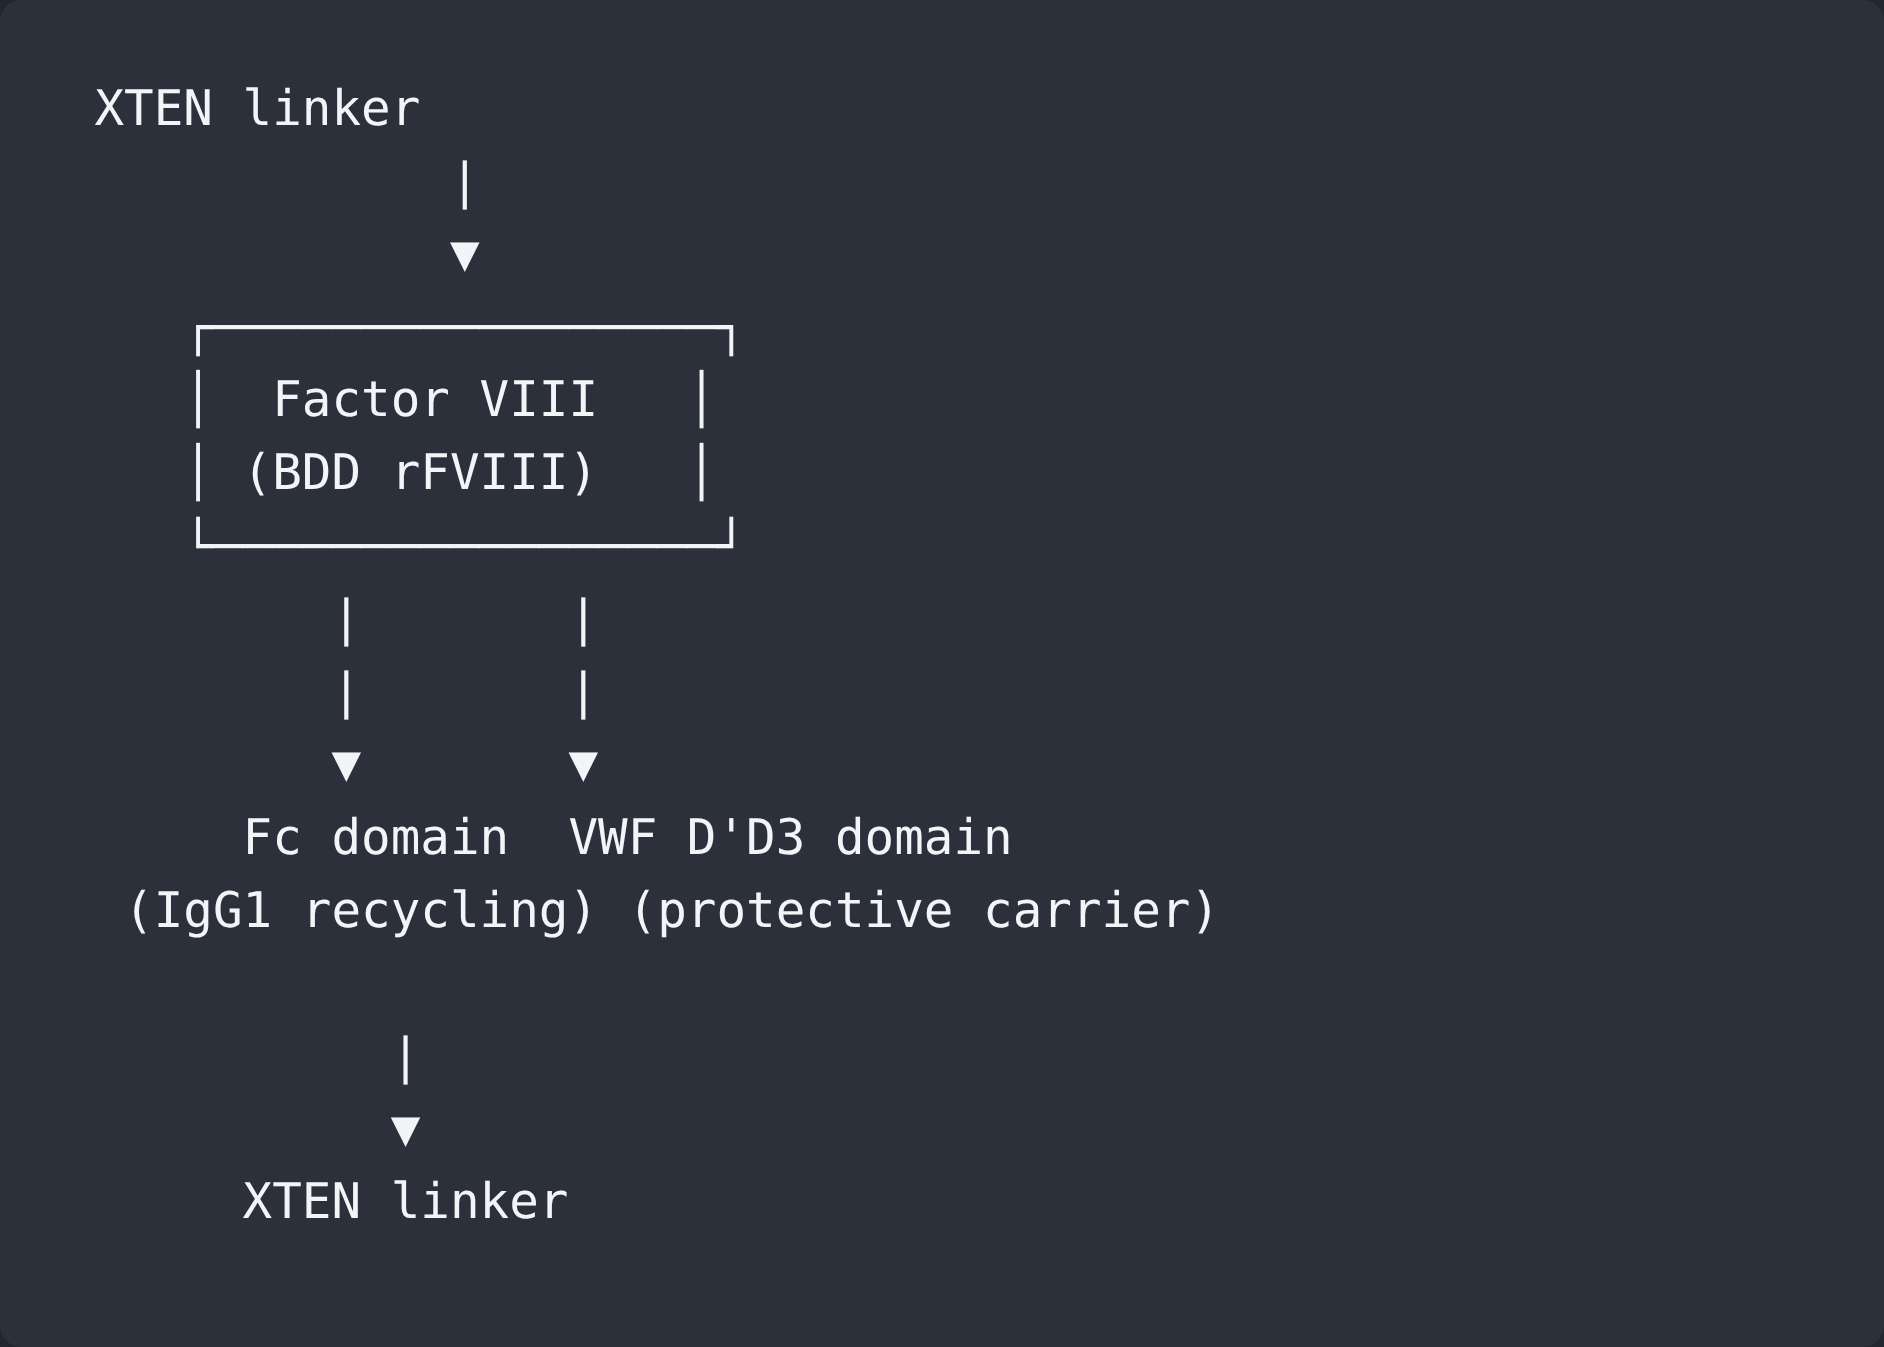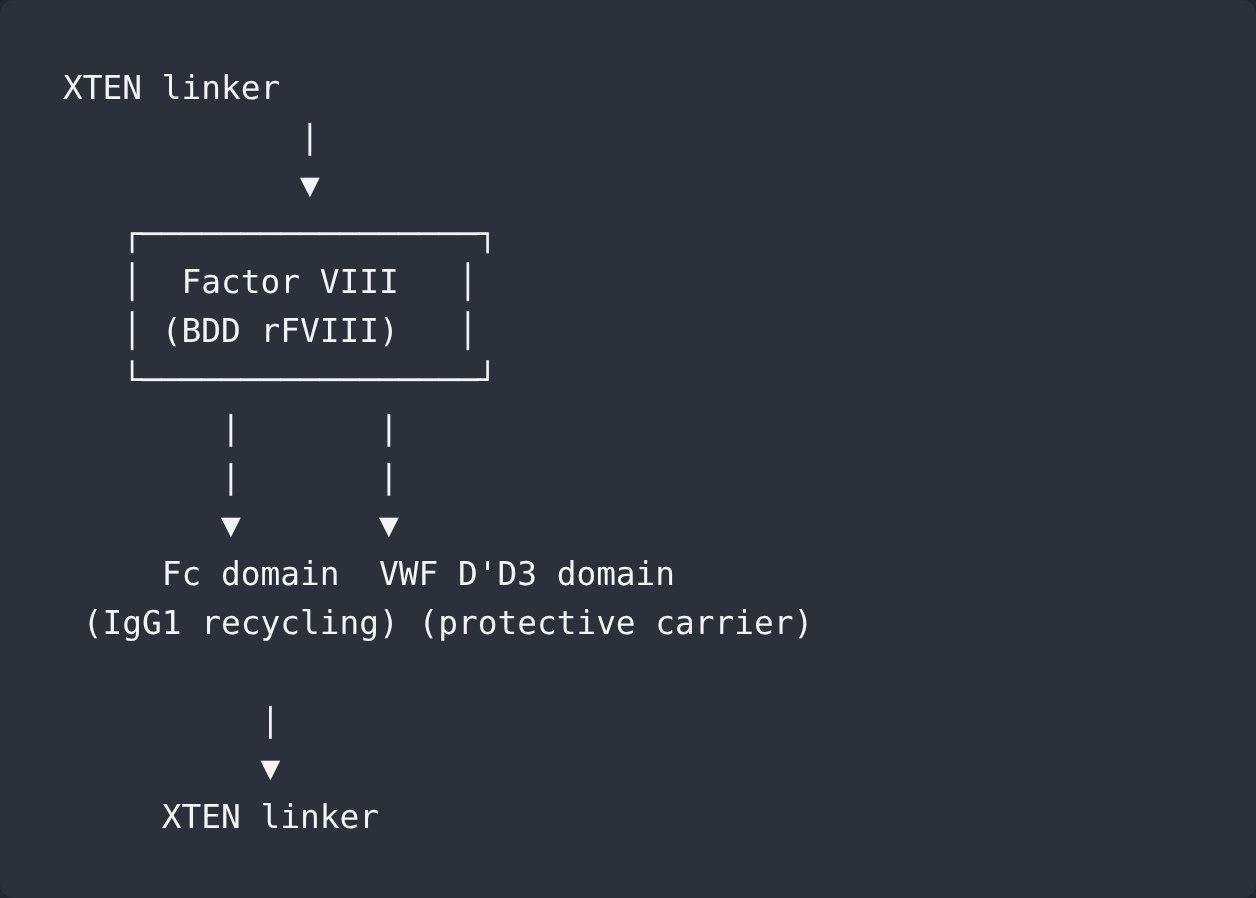--- a/index.html
+++ b/index.html
@@ -36,21 +36,21 @@
     white-space: pre;
     font-weight: 400;
     -webkit-font-smoothing: antialiased;
     text-rendering: geometricPrecision;
   }
 </style>
 </head>
 <body style="background: rgb(34, 38, 46); width: 1256px; height: 898px;">
 
 <div id="canvas" style="background: rgb(43, 48, 59); border-radius: 14px; width: 1256px; height: 898px;">
-  <pre id="ascii-art" style="color: rgb(242, 244, 247); left: 63px; top: 64px; line-height: 48.6px;">XTEN linker
+  <pre id="ascii-art" style="color: rgb(242, 244, 247); left: 63px; top: 48px; line-height: 48.6px;">XTEN linker
             |
             ▼
    ┌─────────────────┐
    │  Factor VIII   │
    │ (BDD rFVIII)   │
    └─────────────────┘
         |       |
         |       |
         ▼       ▼
      Fc domain  VWF D'D3 domain

